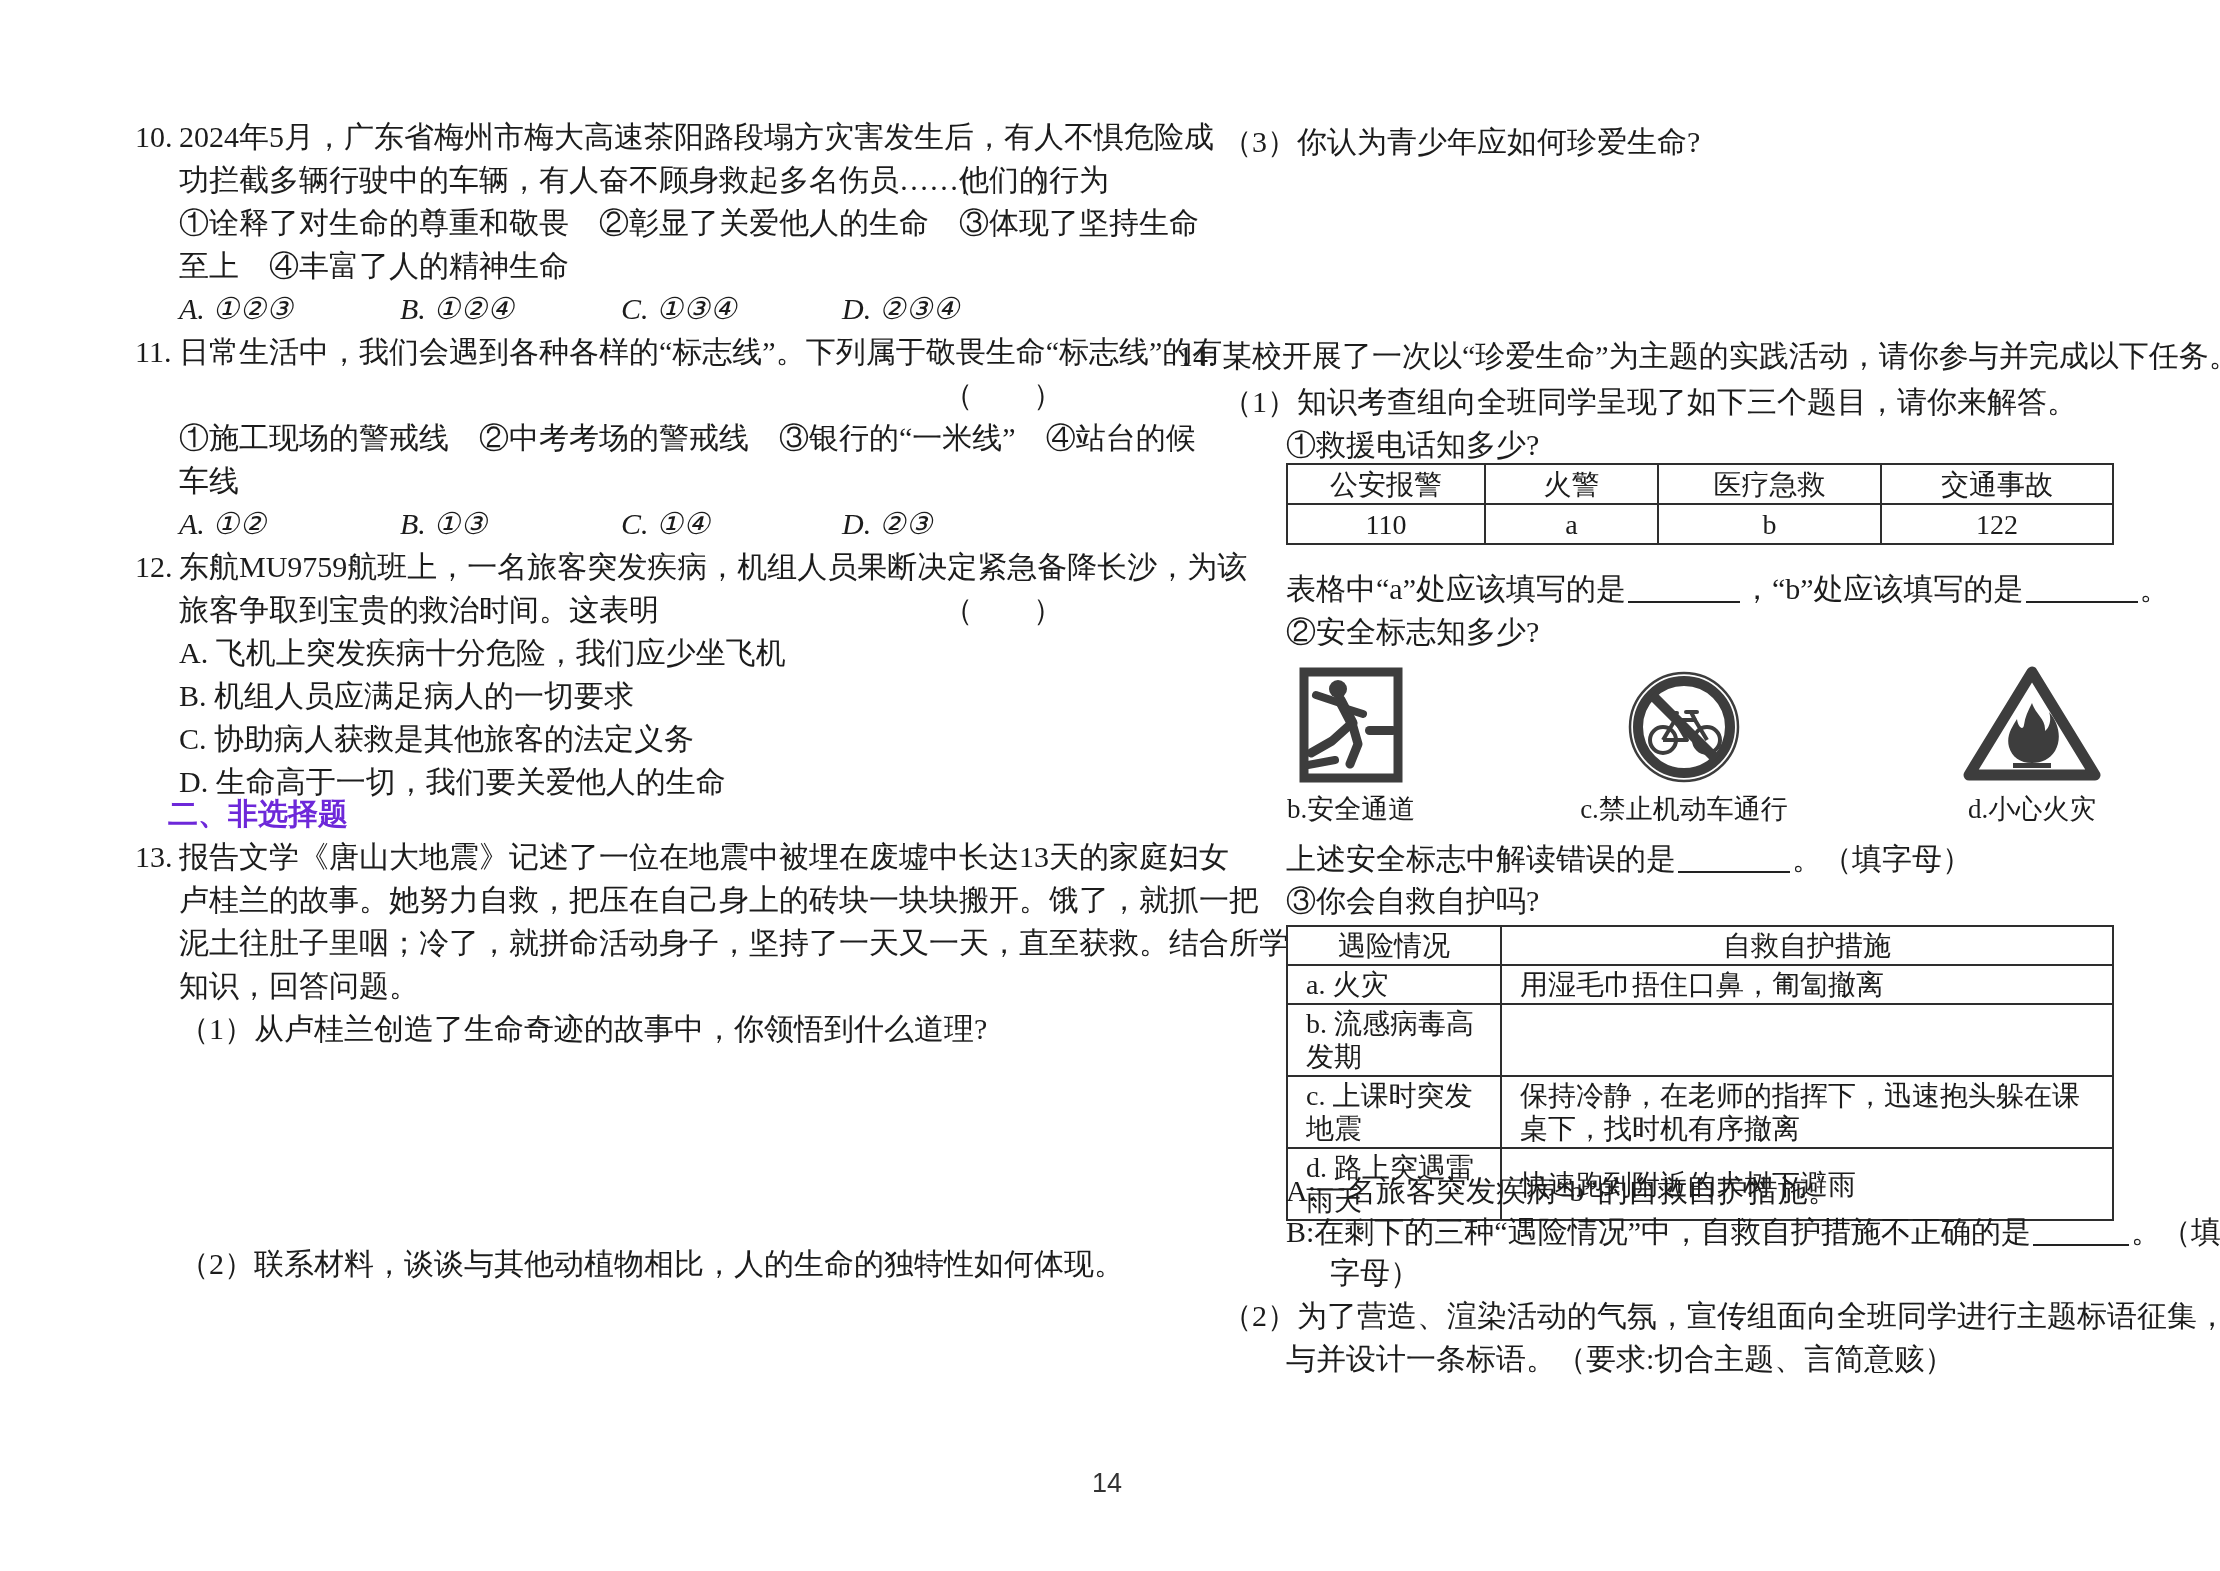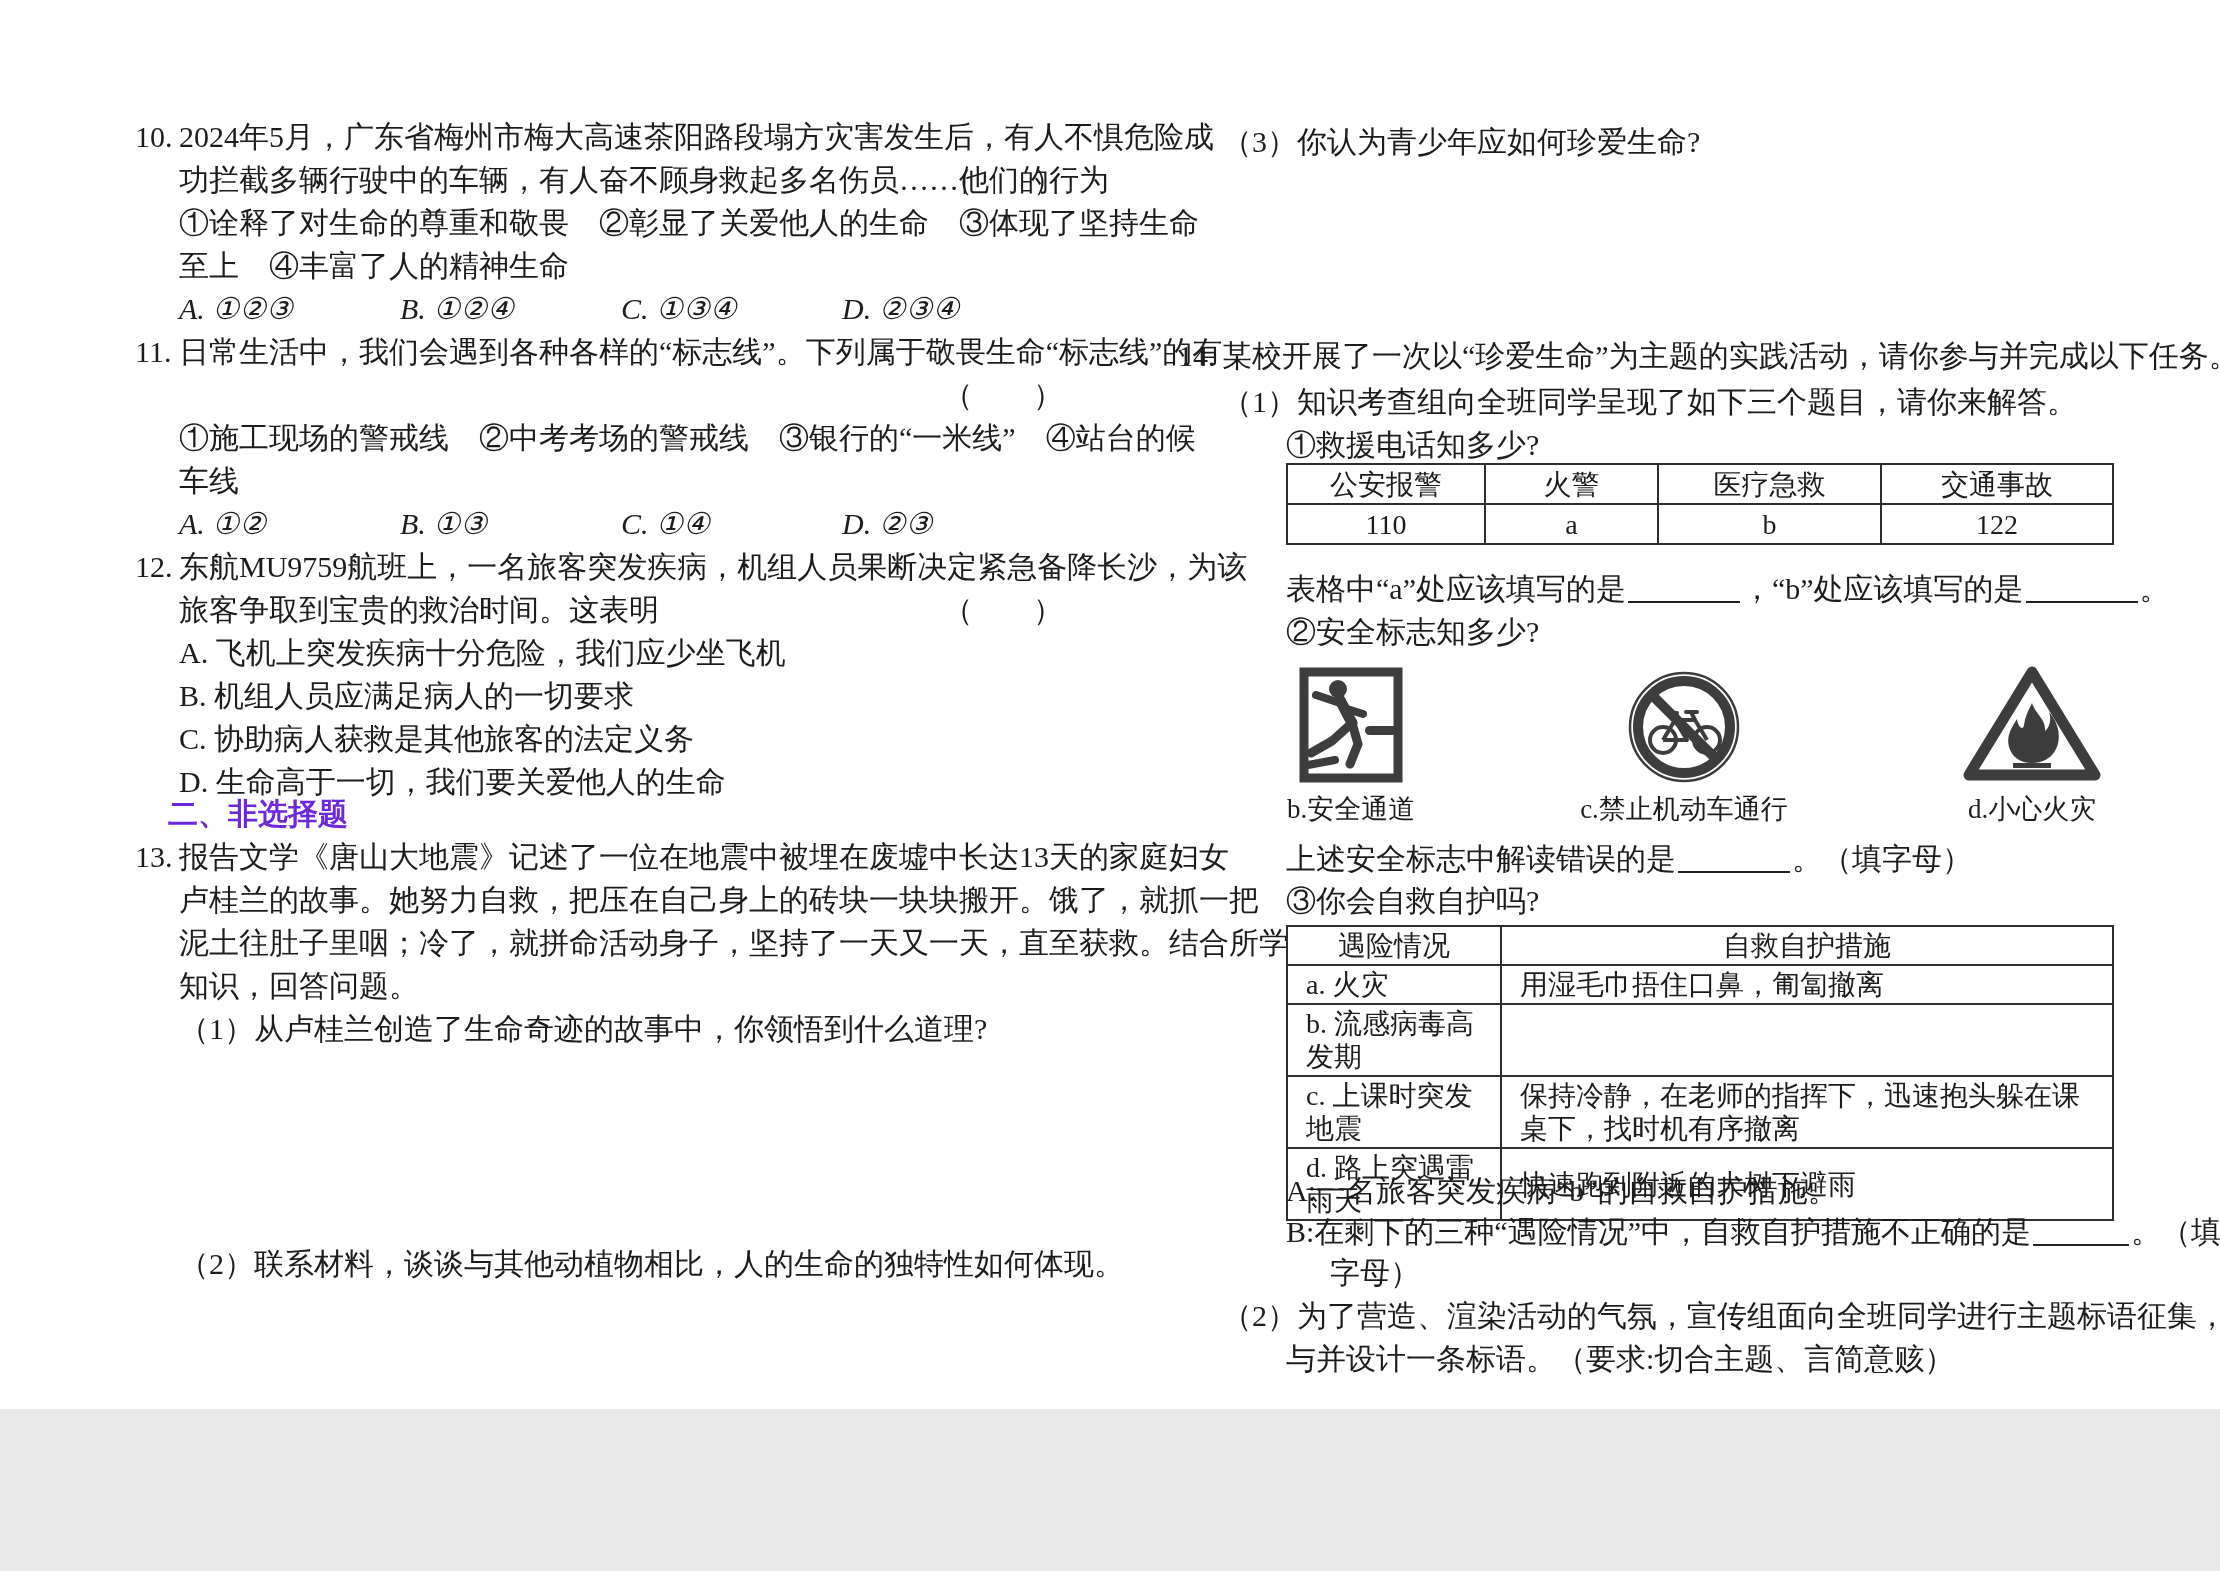--- a/index.html
+++ b/index.html
@@ -1,16 +1,16 @@
 <!DOCTYPE html>
 <html><head>
 <meta charset="utf-8">
 <style>
   html,body{margin:0;padding:0;background:#e8e8e8;}
-  .page{position:relative;width:2220px;height:1409px;background:#ffffff;overflow:hidden;
+  .page{position:relative;width:2220px;height:1571px;background:#ffffff;overflow:hidden;
         font-family:"Liberation Serif","DejaVu Serif",serif;color:#1c1c1c;}
   .t{position:absolute;white-space:nowrap;font-size:30px;line-height:42px;}
   .qnum{display:inline-block;width:44px;}
   .wline{width:884px;}
   .br{position:absolute;right:0;top:0;}
   .opts{display:flex;width:884px;font-style:italic;}
   .opts span{display:inline-block;width:221px;}
   .sec{font-family:"Liberation Sans","DejaVu Sans",sans-serif;font-weight:bold;color:#6d28d9;margin-left:33px;}
   table{border-collapse:collapse;position:absolute;table-layout:fixed;
         font-family:"Liberation Serif","DejaVu Serif",serif;color:#1c1c1c;}

